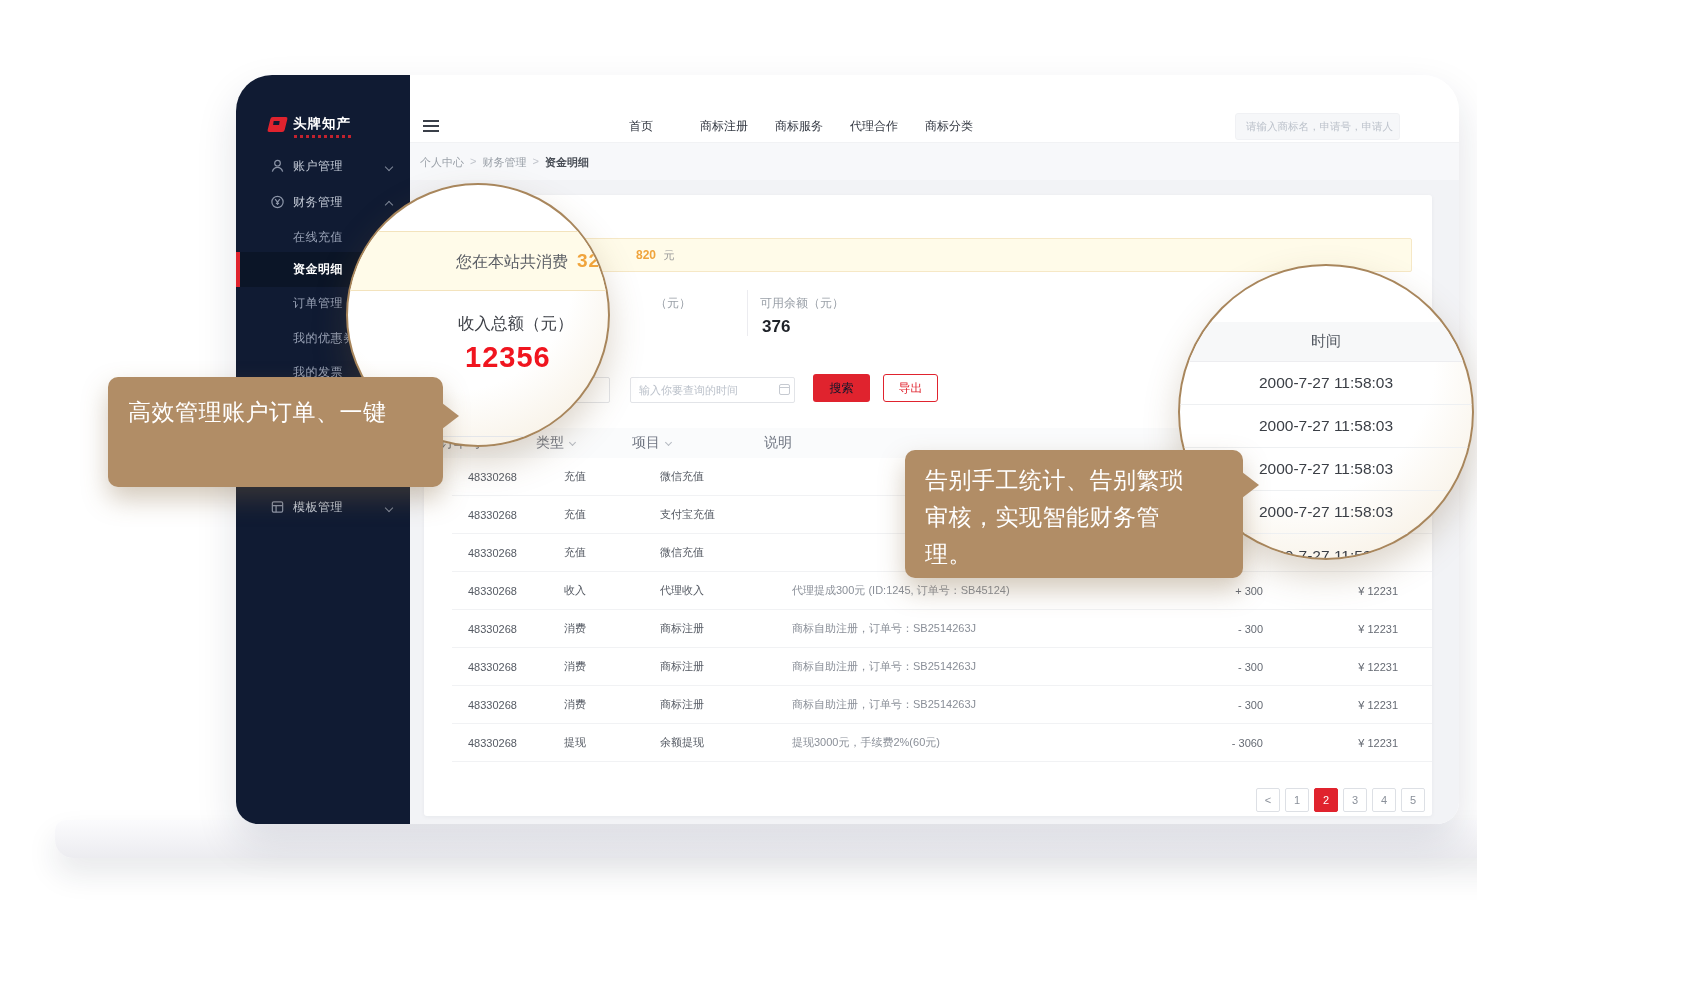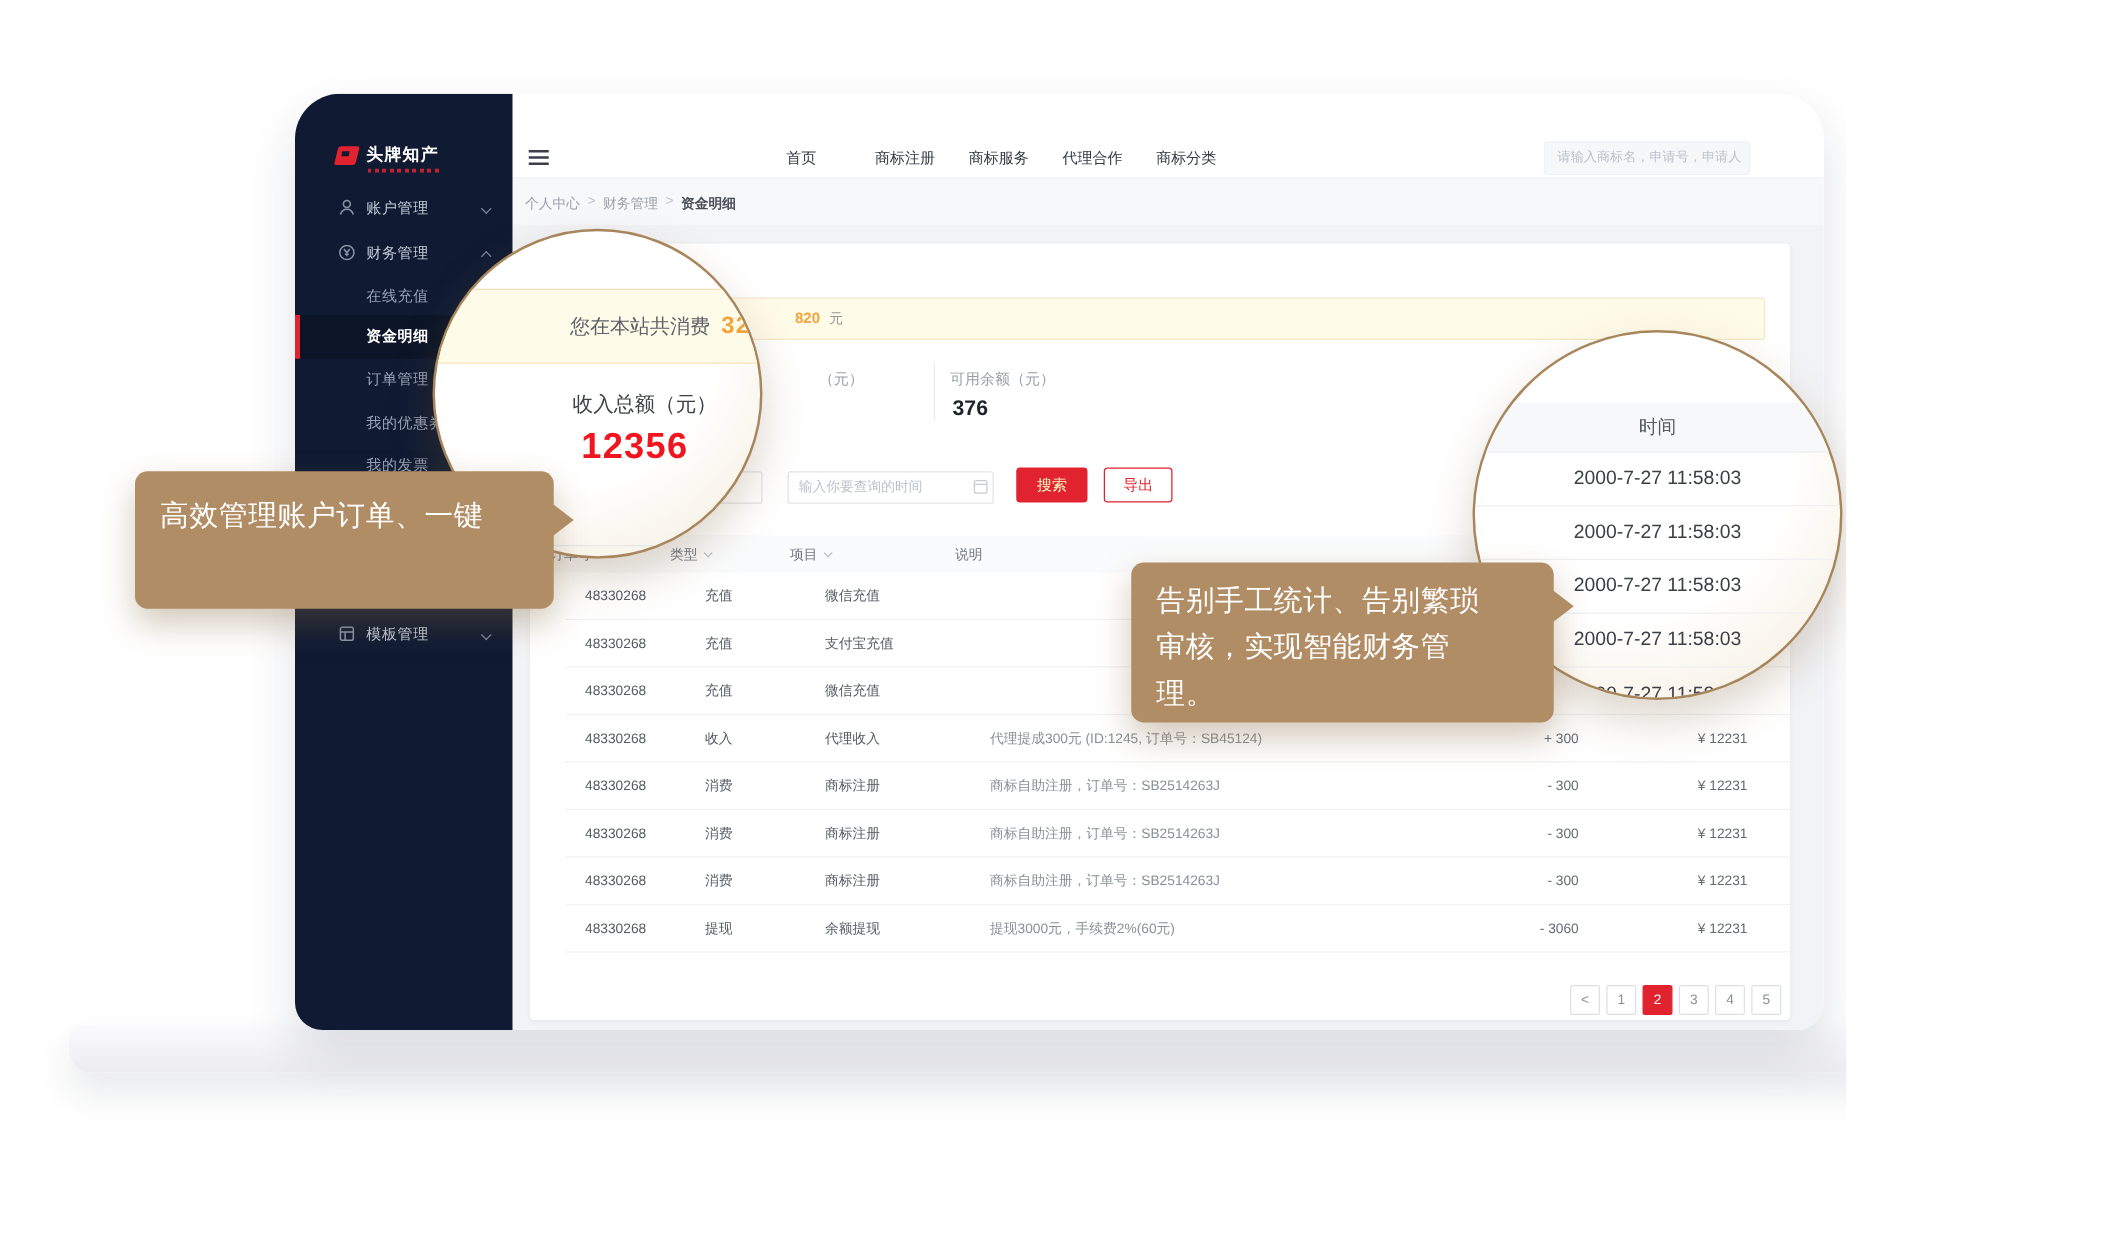--- a/index.html
+++ b/index.html
@@ -67,27 +67,27 @@
   .statvalue { position:absolute; font-size:17px; font-weight:bold; color:#1f2329; }
   .statdiv { position:absolute; left:323px; top:95px; width:1px; height:46px; background:#ececf0; }
 
   .finput { position:absolute; height:26px; border:1px solid #e2e4e8; border-radius:2px; font-size:11px;
             padding-left:8px; color:#666; outline:none; background:#fff; font-family:"Liberation Sans",sans-serif; }
   .finput::placeholder { color:#bcc2cb; }
   .cal { position:absolute; left:355px; top:189px; width:11px; height:11px; border:1.2px solid #c6cad1; border-radius:2px; }
   .cal i { position:absolute; left:0; top:2px; width:100%; height:1px; background:#c6cad1; }
   .btn { position:absolute; top:179px; height:28px; border-radius:3px; font-size:12px; display:flex;
          align-items:center; justify-content:center; cursor:pointer; }
-  .btn.primary { left:389px; width:57px; background:#e0232e; color:#fef9c3; }
+  .btn.primary { left:389px; width:57px; background:#e0232e; color:#0f172a; }
   .btn.ghost { left:459px; width:55px; background:#fff; border:1px solid #e0232e; color:#e0232e; }
 
   
   .thead, .trow { display:grid; grid-template-columns:96px 96px 132px 360px 111px 135px 1fr;
                   padding-left:16px; align-items:center; }
-  .thead { position:absolute; left:0; top:233px; width:100%; height:30px; background:#fafbfc; font-size:11px; color:#707682; }
+  .thead { position:absolute; left:0; top:233px; width:100%; height:30px; background:#fafbfc; font-size:14px; color:#707682; }
   .tbody { position:absolute; left:0; top:263px; width:100%;margin-left:28px; }
   .trow { height:38px; border-bottom:1px solid #f1f2f4; font-size:11px; color:#555a63; }
   .cell-desc { color:#8a8f98; }
   .cell-num { text-align:right; color:#666b74; }
   .cell-time { padding-left:73px; white-space:nowrap; color:#555a63; }
   .caret { display:inline-block; width:5px; height:5px; border-right:1.2px solid #b6bac2; border-bottom:1.2px solid #b6bac2;
            transform:rotate(45deg); margin-left:6px; margin-bottom:2px; }
 
   .pager { position:absolute; left:832px; top:593px; display:flex; gap:5px; }
   .pbox { width:24px; height:24px; border:1px solid #dde0e5; border-radius:2px; background:#fff; color:#8a909a;

